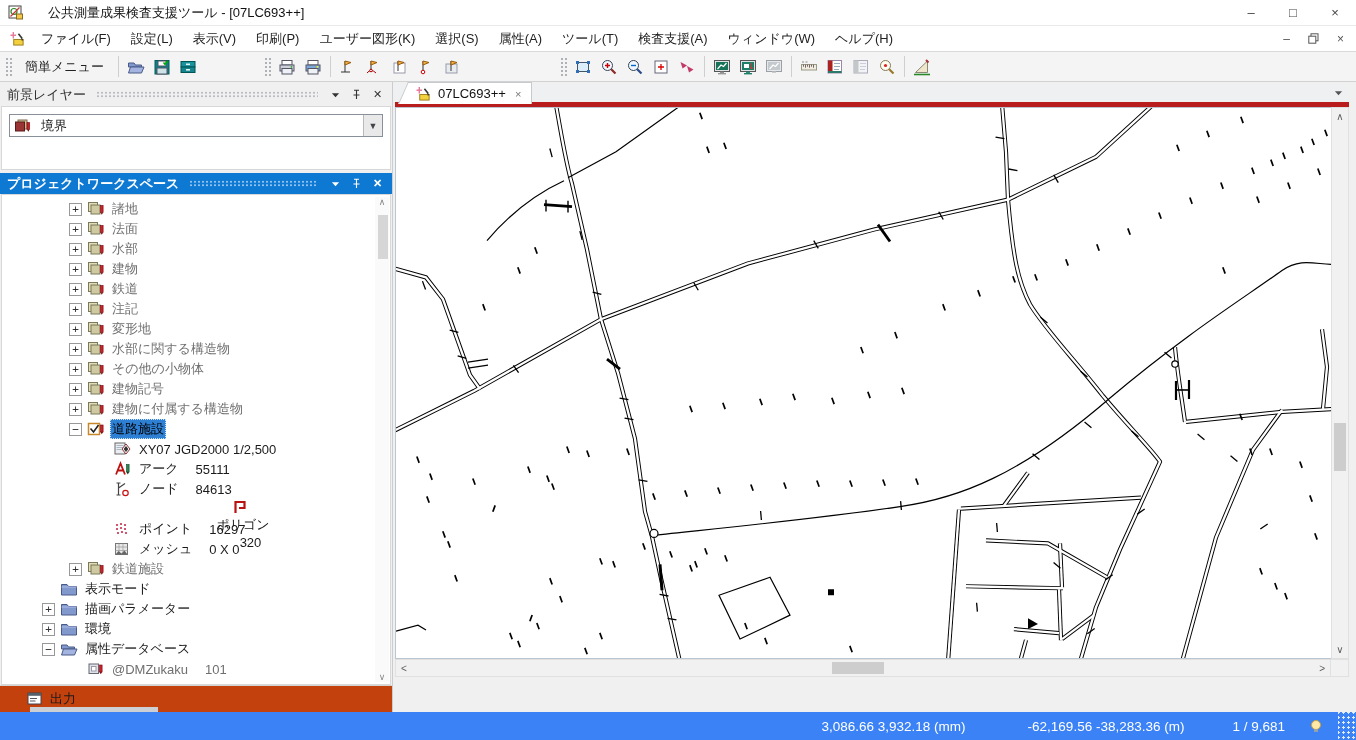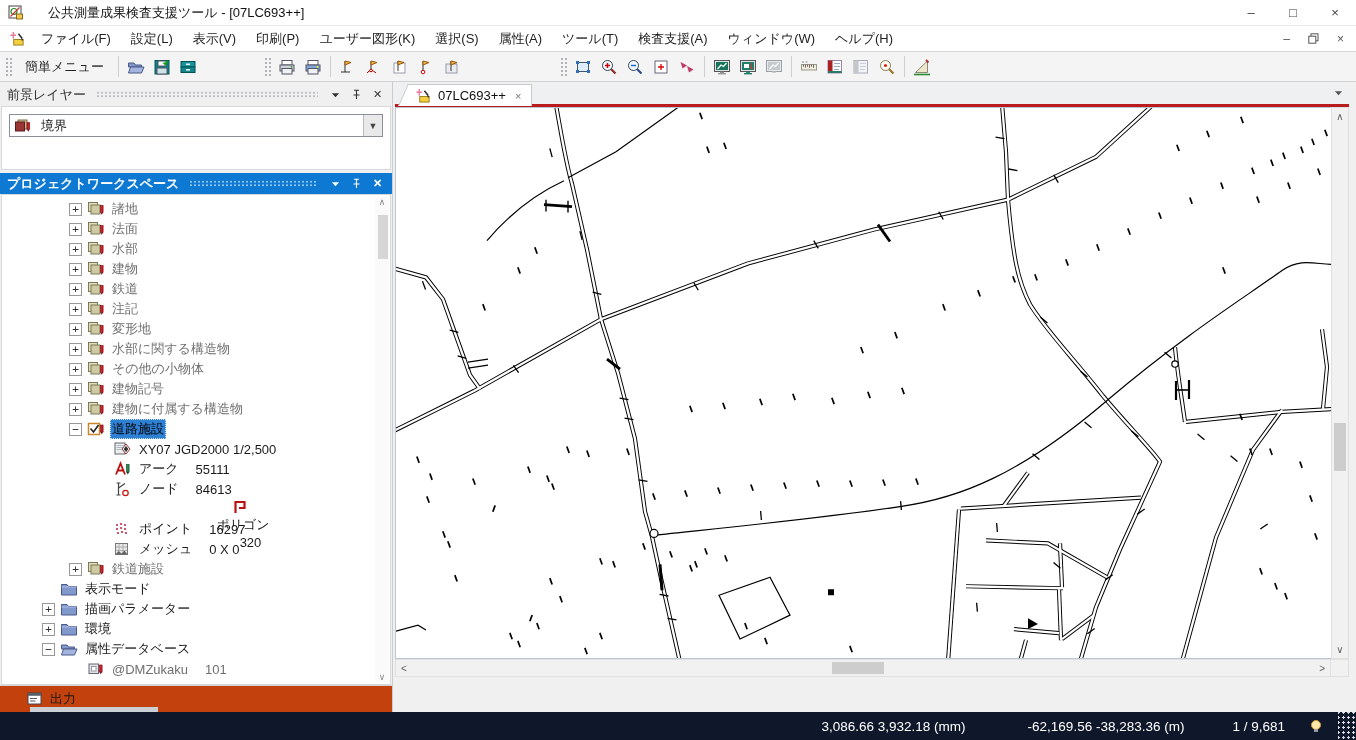--- a/index.html
+++ b/index.html
@@ -55,42 +55,42 @@
   .trow.muted .tlabel, .trow.muted .tcount { color:#6f6f6f; }
   .trow.selected .tlabel { background:#2e80d4; color:#000000; outline:1px dotted #cfe3f8; outline-offset:-1px; }
   .tree-scroll { position:absolute; top:2px; right:1px; bottom:2px; width:14px; background:#fafafa; display:flex; flex-direction:column; align-items:center; justify-content:space-between; color:#888; font-size:9px; }
   .tree-thumb { position:absolute; top:20px; right:2px; width:10px; height:44px; background:#d6d6d6; }
 
   .output-row { height:27px; border-top:1px solid #d5d5d5; display:flex; align-items:center; gap:7px; padding-left:27px; position:relative; background:#c2410c; }
   .output-strip { position:absolute; left:30px; bottom:0; width:128px; height:5px; background:#ccd0d4; }
 
   
   .mapcol { flex:1; display:flex; flex-direction:column; padding:2px 7px 0 2px; }
-  .tabbar { height:23px; background:#eef0f1; border-bottom:3px solid #b91c1c; display:flex; align-items:flex-start; padding-left:14px; position:relative; }
+  .tabbar { height:23px; background:#eef0f1; border-bottom:5px solid #b91c1c; display:flex; align-items:center; padding-left:14px; position:relative; }
   .tab { height:22px; background:#fff; border:1px solid #c6cacd; border-bottom:none; display:flex; align-items:center; gap:7px; padding:0 10px 0 6px; position:relative; }
   .tab::before { content:""; position:absolute; left:-7px; bottom:0; width:13px; height:21px; background:#fff;
     border-left:1px solid #c6cacd; border-top:1px solid #c6cacd; transform:skewX(-24deg); }
   .tab > * { position:relative; }
   .tab-label { font-size:13px; color:#111; }
   .tab-close { color:#777; font-size:11px; margin-left:2px; }
   .tabbar-drop { position:absolute; right:6px; top:5px; color:#555; }
 
   .mapbody { flex:1; display:flex; flex-direction:column; }
   .map-upper { display:flex; height:552px; }
   .canvas { flex:1; background:#fff; border:1px solid #bac7d3; border-right:none; position:relative; }
   .canvas svg { position:absolute; left:0; top:0; width:100%; height:100%; }
   .vscroll { width:18px; background:#f1f1f1; border:1px solid #e0e0e0; position:relative; display:flex; flex-direction:column; align-items:center; justify-content:space-between; color:#606060; font-size:10px; padding:3px 0; }
   .vthumb { position:absolute; top:315px; left:2px; width:12px; height:48px; background:#cdcdcd; }
   .map-lower { height:18px; display:flex; }
   .hscroll { flex:1; background:#f1f1f1; border:1px solid #e0e0e0; position:relative; display:flex; align-items:center; justify-content:space-between; padding:0 5px; color:#606060; font-size:10px; }
   .hthumb { position:absolute; left:436px; top:2px; width:52px; height:12px; background:#cdcdcd; }
   .scroll-corner { width:18px; background:#f1f1f1; border:1px solid #e0e0e0; border-left:none; }
 
   
-  .statusbar { height:28px; background:#0f172a; color:#fff; display:flex; align-items:center; font-size:13.5px; }
+  .statusbar { height:28px; background:#3b82f6; color:#fff; display:flex; align-items:center; font-size:13.5px; }
   .sb-spacer { flex:1; }
   .sb-field { white-space:nowrap; }
   .sb-f1 { margin-right:62px; }
   .sb-f2 { margin-right:48px; }
   .sb-f3 { margin-right:24px; }
   .sb-bulb { margin-right:14px; }
   .sb-grip { width:18px; height:100%; background-image:radial-gradient(circle,rgba(255,255,255,.85) 1px,transparent 1.2px); background-size:5px 5px; background-position:bottom right; }
 
   .map-svg-line { stroke:#000; fill:none; }
 </style>

